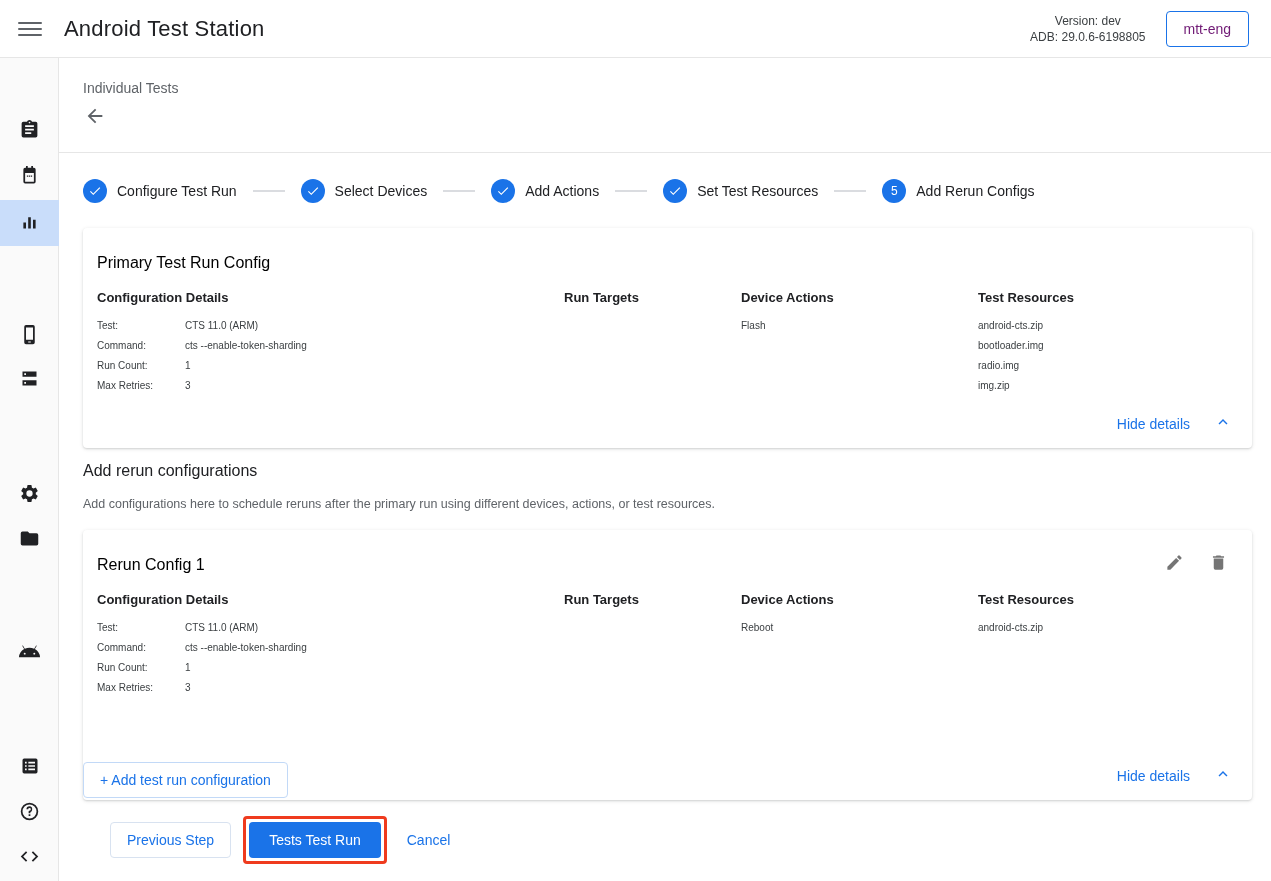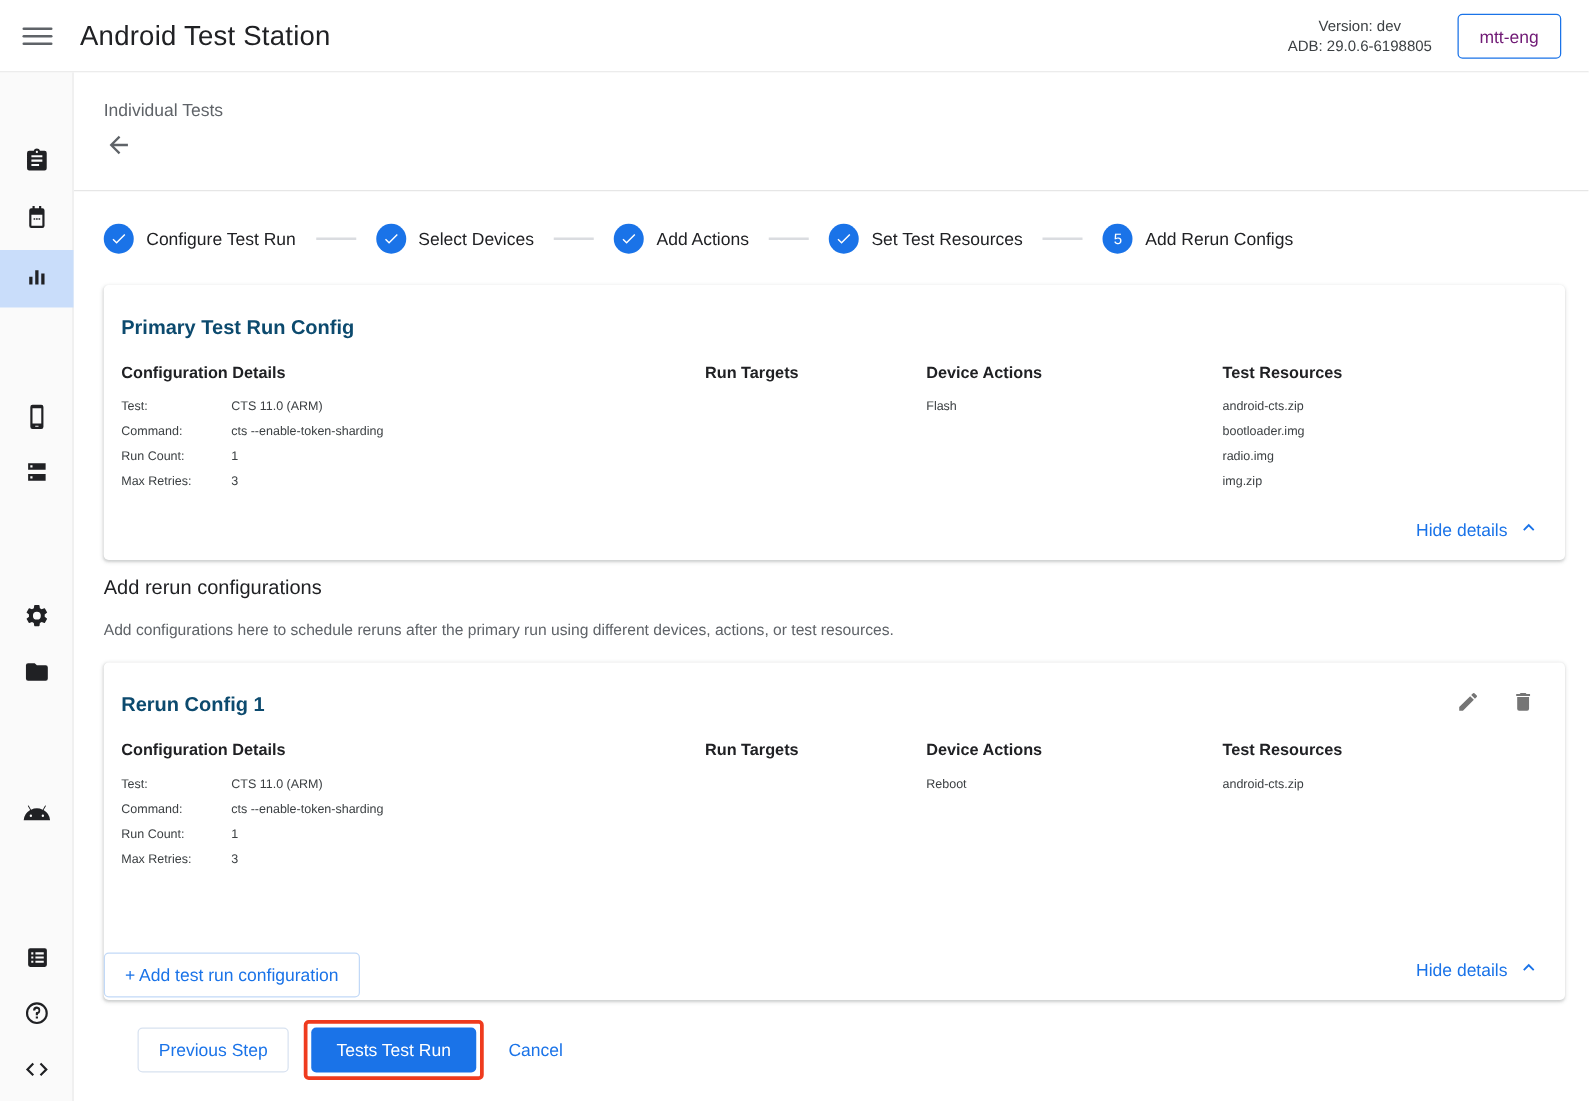--- a/index.html
+++ b/index.html
@@ -76,29 +76,29 @@
   .step-label { font-size: 14px; color: #202124; white-space: nowrap; }
   .step-line { width: 32px; height: 2px; background: #dadce0; margin: 0 16px; flex: none; }
 
   
   .card {
     background: #fff;
     border-radius: 4px;
     box-shadow: 0 1px 2px rgba(60,64,67,.18), 0 1px 4px rgba(60,64,67,.10);
     position: relative;
   }
-  .card-title { font-size: 16px; font-weight: 700; color: #0c4a6e; }
+  .card-title { font-size: 16px; font-weight: 400; color: #000000; }
   .colhead { position: absolute; font-size: 13px; font-weight: 700; color: #202124; white-space: nowrap; }
   .colbody { position: absolute; font-size: 10px; color: #3c4043; line-height: 20px; white-space: nowrap; }
   .kv { display: flex; }
   .kv .k { width: 88px; color: #3c4043; }
   .kv .v { color: #3c4043; }
   .hide-details {
     position: absolute; right: 20px; bottom: 10px;
-    display: flex; align-items: center; gap: 8px;
+    display: flex; align-items: center; gap: 24px;
     color: #1a73e8; font-size: 14px; cursor: pointer;
   }
   .hide-details svg { fill: #1a73e8; }
 
   .section-title { font-size: 16px; font-weight: 500; color: #202124; }
   .section-sub { font-size: 12.5px; color: #5f6368; }
 
   .icon-btn { width: 24px; height: 24px; cursor: pointer; display:flex; align-items:center; justify-content:center; }
   .icon-btn svg { fill: #757575; }
 

